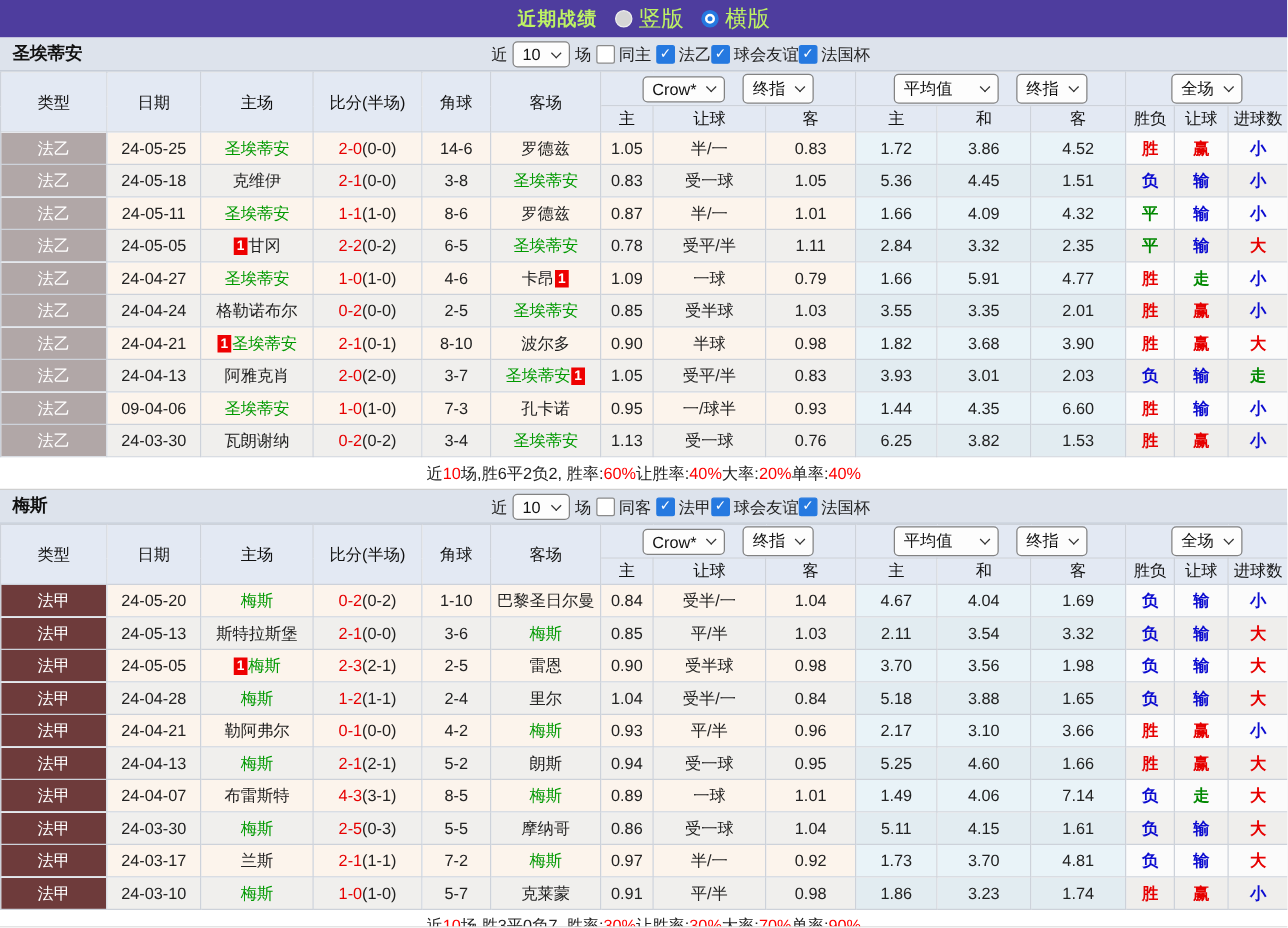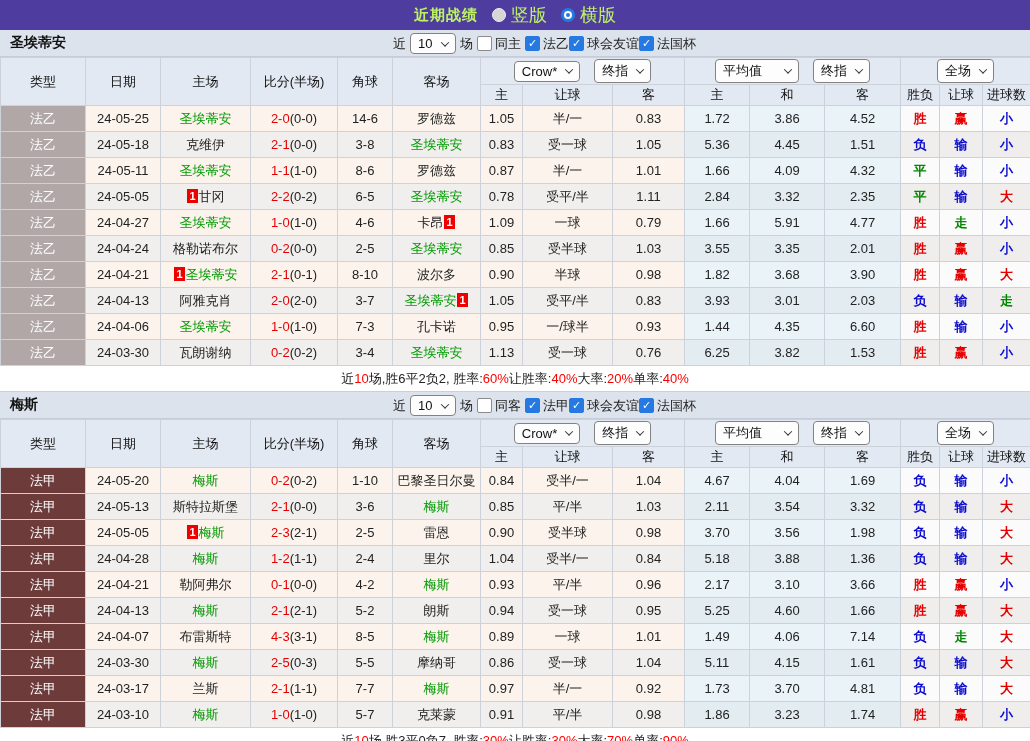--- a/index.html
+++ b/index.html
@@ -330,21 +330,21 @@
             <td class="c-odds">0.83</td>
             <td class="c-avg">3.93</td>
             <td class="c-avg">3.01</td>
             <td class="c-avg">2.03</td>
             <td class="c-res r-blue">负</td>
             <td class="c-res r-blue">输</td>
             <td class="c-res r-green">走</td>
           </tr>
           <tr>
             <td class="c-league" style="background: rgb(177, 167, 167);">法乙</td>
-            <td>24-04-06</td>
+            <td>09-04-06</td>
             <td class="c-team"><span class="team-green">圣埃蒂安</span></td>
             <td class="c-score"><span class="score-main">1-0</span><span class="score-half">(1-0)</span></td>
             <td>7-3</td>
             <td class="c-team"><span class="team-black">孔卡诺</span></td>
             <td class="c-odds">0.95</td>
             <td class="c-odds">一/球半</td>
             <td class="c-odds">0.93</td>
             <td class="c-avg">1.44</td>
             <td class="c-avg">4.35</td>
             <td class="c-avg">6.60</td>
@@ -538,21 +538,21 @@
             <td>24-04-28</td>
             <td class="c-team"><span class="team-green">梅斯</span></td>
             <td class="c-score"><span class="score-main">1-2</span><span class="score-half">(1-1)</span></td>
             <td>2-4</td>
             <td class="c-team"><span class="team-black">里尔</span></td>
             <td class="c-odds">1.04</td>
             <td class="c-odds">受半/一</td>
             <td class="c-odds">0.84</td>
             <td class="c-avg">5.18</td>
             <td class="c-avg">3.88</td>
-            <td class="c-avg">1.36</td>
+            <td class="c-avg">1.65</td>
             <td class="c-res r-blue">负</td>
             <td class="c-res r-blue">输</td>
             <td class="c-res r-red">大</td>
           </tr>
           <tr>
             <td class="c-league" style="background: rgb(110, 59, 59);">法甲</td>
             <td>24-04-21</td>
             <td class="c-team"><span class="team-black">勒阿弗尔</span></td>
             <td class="c-score"><span class="score-main">0-1</span><span class="score-half">(0-0)</span></td>
             <td>4-2</td>
@@ -616,21 +616,21 @@
             <td class="c-avg">1.61</td>
             <td class="c-res r-blue">负</td>
             <td class="c-res r-blue">输</td>
             <td class="c-res r-red">大</td>
           </tr>
           <tr>
             <td class="c-league" style="background: rgb(110, 59, 59);">法甲</td>
             <td>24-03-17</td>
             <td class="c-team"><span class="team-black">兰斯</span></td>
             <td class="c-score"><span class="score-main">2-1</span><span class="score-half">(1-1)</span></td>
-            <td>7-7</td>
+            <td>7-2</td>
             <td class="c-team"><span class="team-green">梅斯</span></td>
             <td class="c-odds">0.97</td>
             <td class="c-odds">半/一</td>
             <td class="c-odds">0.92</td>
             <td class="c-avg">1.73</td>
             <td class="c-avg">3.70</td>
             <td class="c-avg">4.81</td>
             <td class="c-res r-blue">负</td>
             <td class="c-res r-blue">输</td>
             <td class="c-res r-red">大</td>

